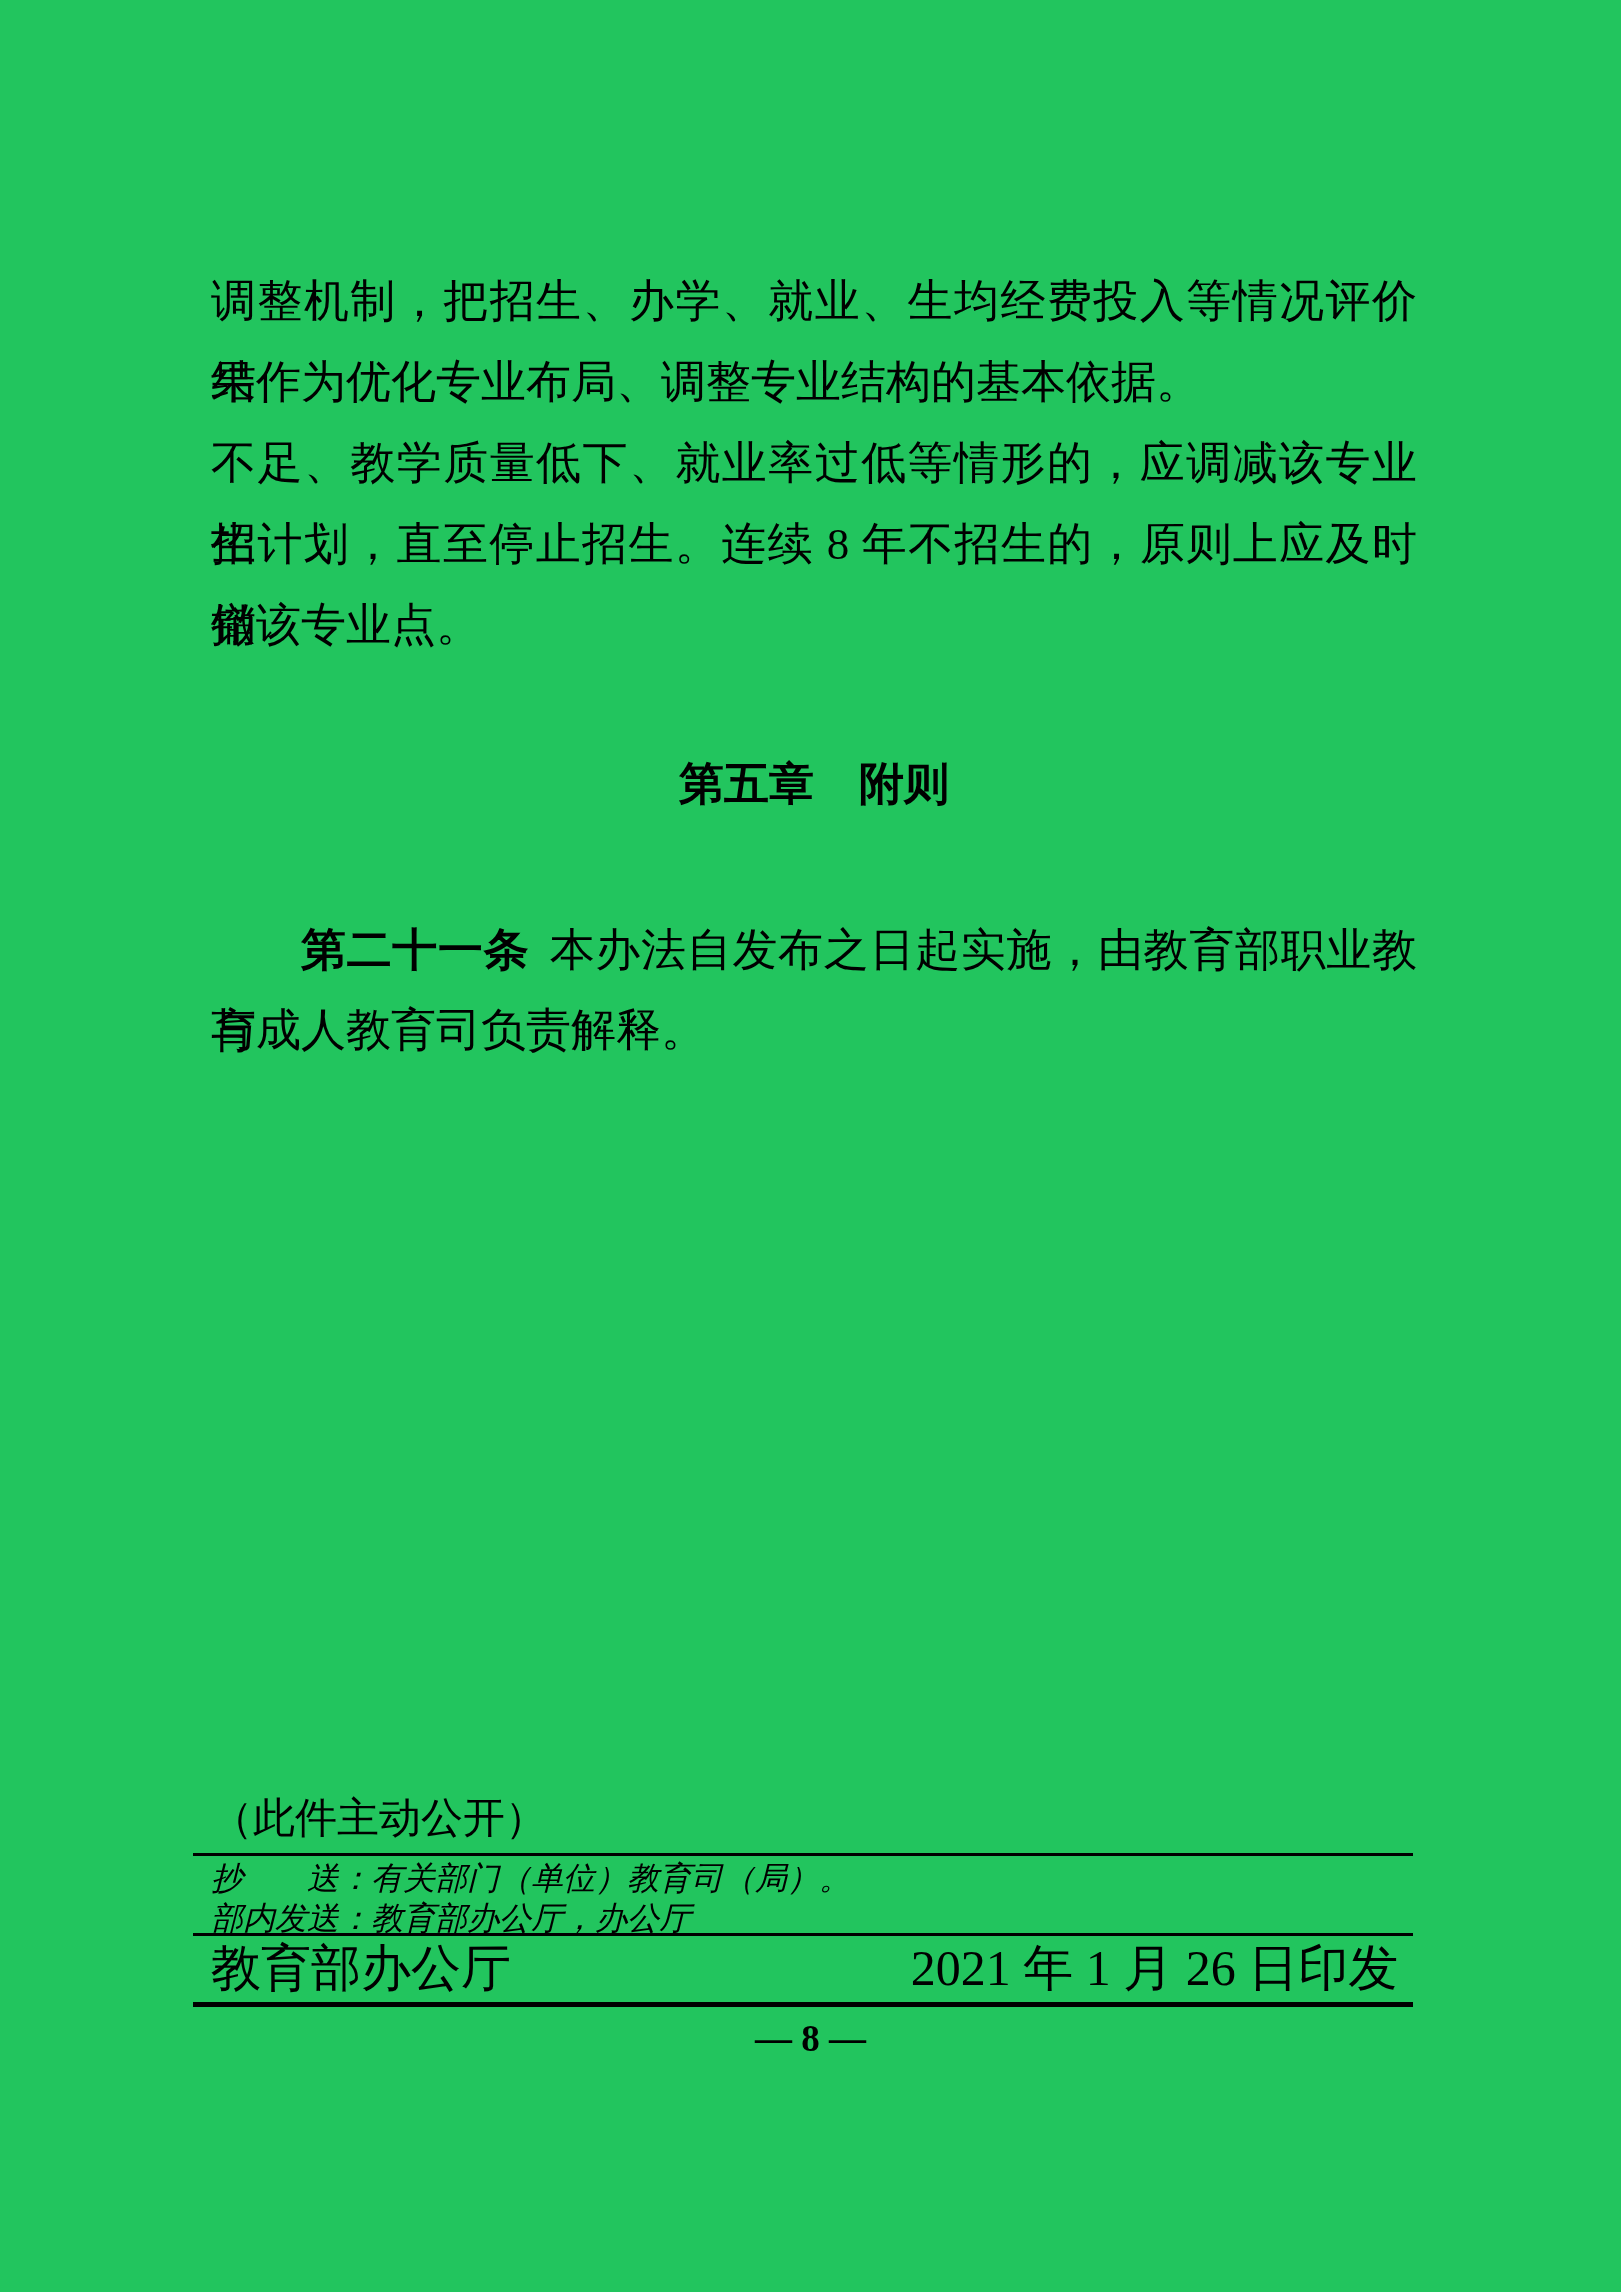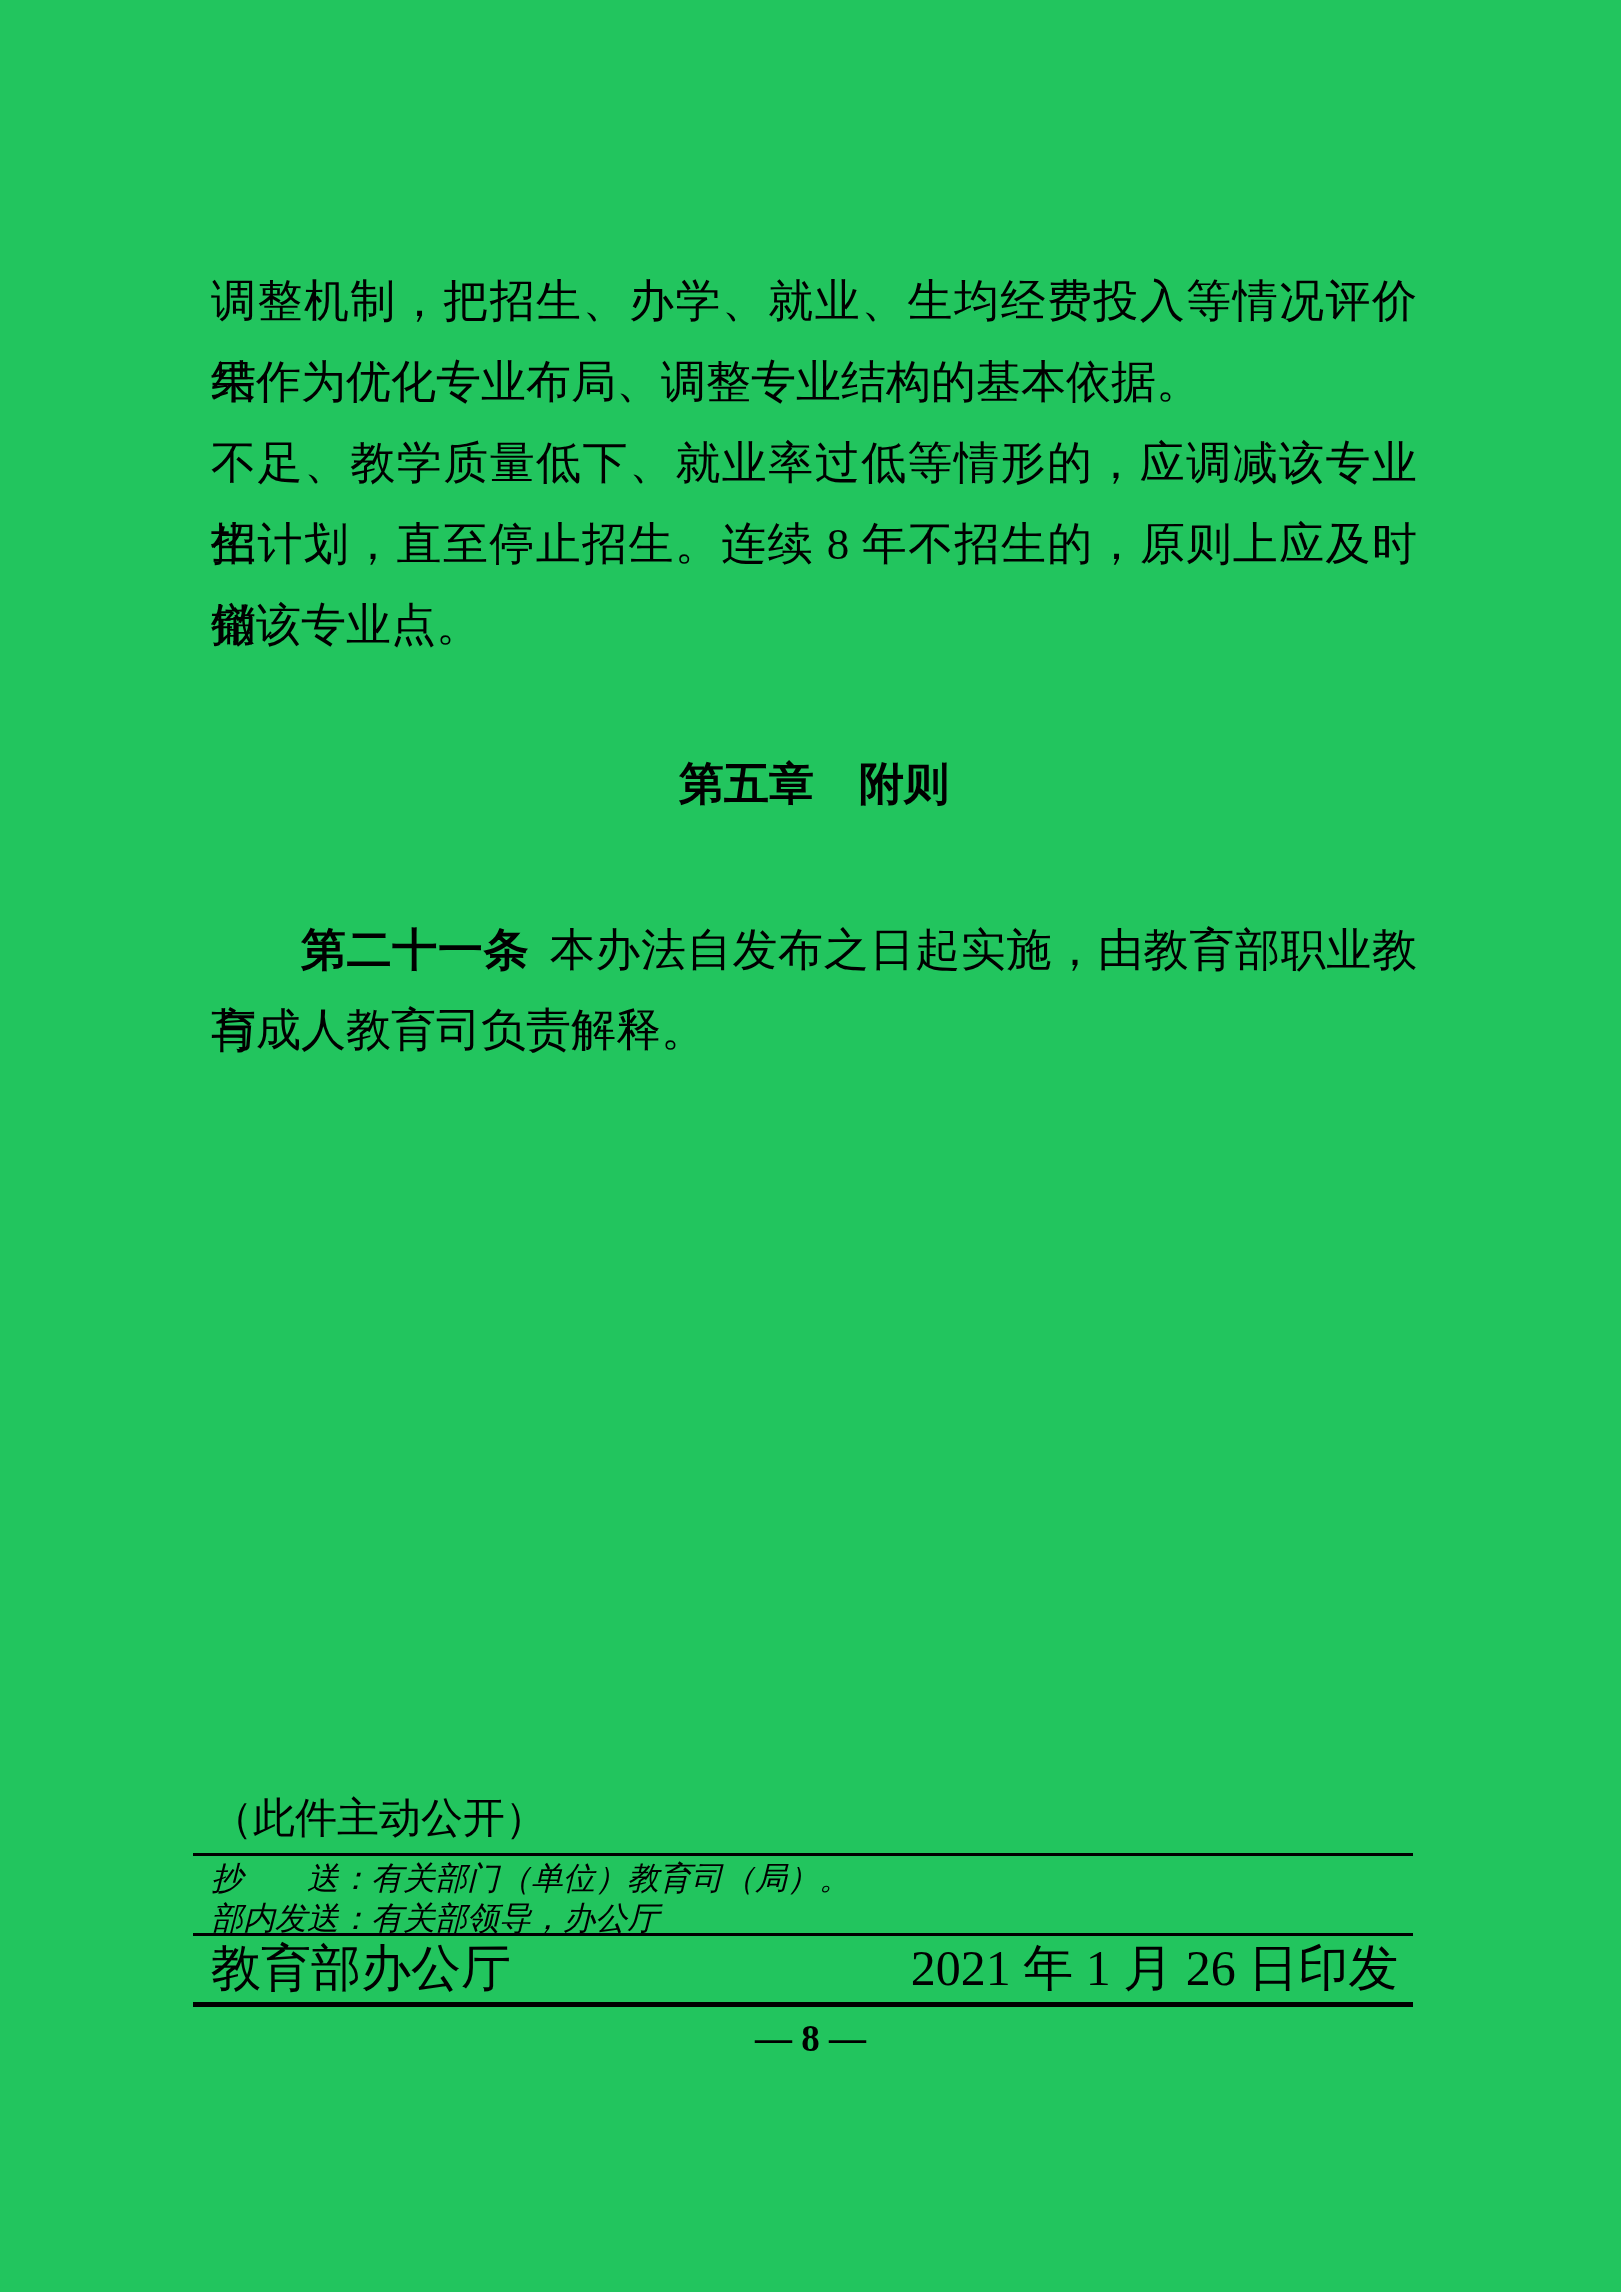--- a/index.html
+++ b/index.html
@@ -119,21 +119,21 @@
   <footer>
     <div class="disclosure">（此件主动公开）</div>
 
     <div class="rule rule-1"></div>
 
     <div class="meta-block">
       <div class="meta-line">
         <span>抄　　送：</span><span>有关部门（单位）教育司（局）。</span>
       </div>
       <div class="meta-line">
-        <span>部内发送：</span><span>有关部领导，办公厅</span>
+        <span>部内发送：</span><span>教育部办公厅，办公厅</span>
       </div>
     </div>
 
     <div class="rule rule-2"></div>
 
     <div class="issuer-row">
       <span>教育部办公厅</span>
       <span class="date">2021 年 1 月 26 日印发</span>
     </div>
 

